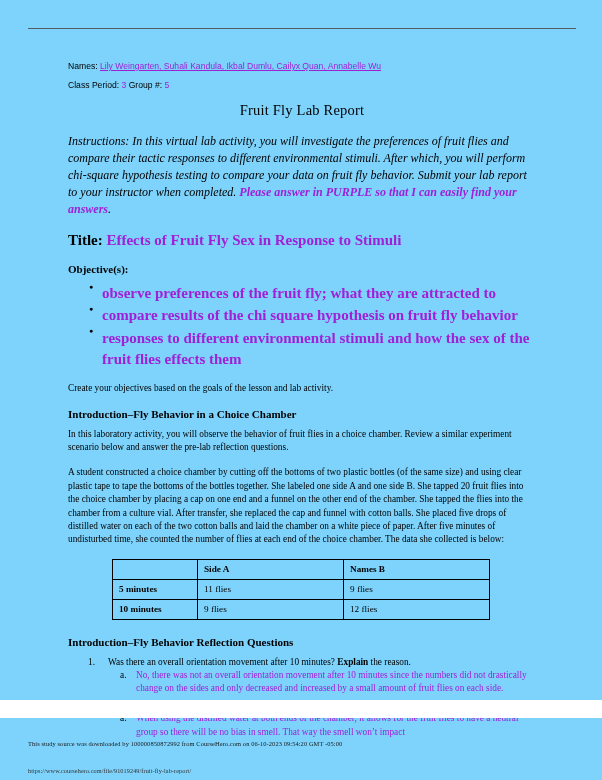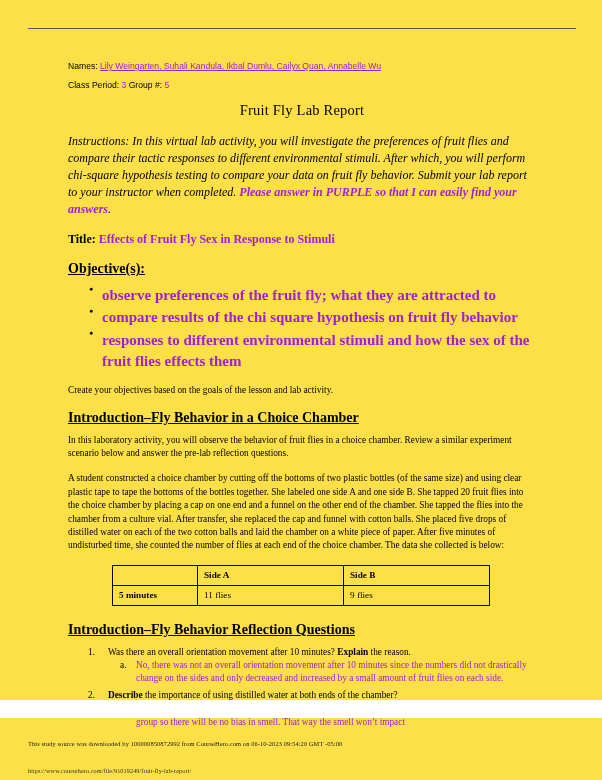--- a/index.html
+++ b/index.html
@@ -14,21 +14,21 @@
     font-family: "Liberation Serif", "DejaVu Serif", serif;
     color: #000000;
     overflow: hidden;
   }
 
   .page {
     position: absolute;
     left: 0; top: 0;
     width: 602px;
     height: 780px;
-    background: #fde047;
+    background: #7dd3fc;
   }
 
   .top-rule {
     position: absolute;
     left: 28px;
     top: 28px;
     width: 548px;
     height: 1px;
     background: #555a5e;
   }
@@ -74,31 +74,30 @@
     line-height: 1.42;
     margin: 0 0 14px 0;
     text-align: left;
   }
   .instructions .purple-b {
     font-style: italic;
     font-weight: bold;
   }
 
   .title-row {
-    font-size: 12px;
+    font-size: 15px;
     font-weight: bold;
     margin: 0 0 14px 0;
   }
   .title-row .val { color: #a020d8; }
 
   .section-head {
-    font-size: 14px;
+    font-size: 11px;
     font-weight: bold;
     margin: 0 0 8px 0;
-    text-decoration: underline;
   }
 
   ul.objectives {
     margin: 0 0 12px 0;
     padding: 0 0 0 34px;
     list-style: none;
   }
   ul.objectives li {
     position: relative;
     font-size: 15px;
@@ -261,26 +260,31 @@
 
     <p class="section-head">Introduction–Fly Behavior in a Choice Chamber</p>
     <p class="para">In this laboratory activity, you will observe the behavior of fruit flies in a choice chamber. Review a similar experiment scenario below and answer the pre-lab reflection questions.</p>
     <p class="para">A student constructed a choice chamber by cutting off the bottoms of two plastic bottles (of the same size) and using clear plastic tape to tape the bottoms of the bottles together. She labeled one side A and one side B. She tapped 20 fruit flies into the choice chamber by placing a cap on one end and a funnel on the other end of the chamber. She tapped the flies into the chamber from a culture vial. After transfer, she replaced the cap and funnel with cotton balls. She placed five drops of distilled water on each of the two cotton balls and laid the chamber on a white piece of paper. After five minutes of undisturbed time, she counted the number of flies at each end of the choice chamber. The data she collected is below:</p>
 
     <table class="data-table">
       <tbody>
         <tr>
           <td class="corner"></td>
           <td class="colhead">Side A</td>
-          <td class="colhead">Side B</td>
+          <td class="colhead">Names B</td>
         </tr>
         <tr>
           <td class="rowhead">5 minutes</td>
           <td>11 flies</td>
           <td>9 flies</td>
+        </tr>
+        <tr>
+          <td class="rowhead">10 minutes</td>
+          <td>9 flies</td>
+          <td>12 flies</td>
         </tr>
       </tbody>
     </table>
 
     <p class="section-head">Introduction–Fly Behavior Reflection Questions</p>
     <ol class="questions">
       <li>
         <div class="qtext"><span>Was there an overall orientation movement after 10 minutes? </span><b>Explain</b><span> the reason.</span></div>
         <ol class="answers">
           <li>No, there was not an overall orientation movement after 10 minutes since the numbers did not drastically change on the sides and only decreased and increased by a small amount of fruit flies on each side.</li>

